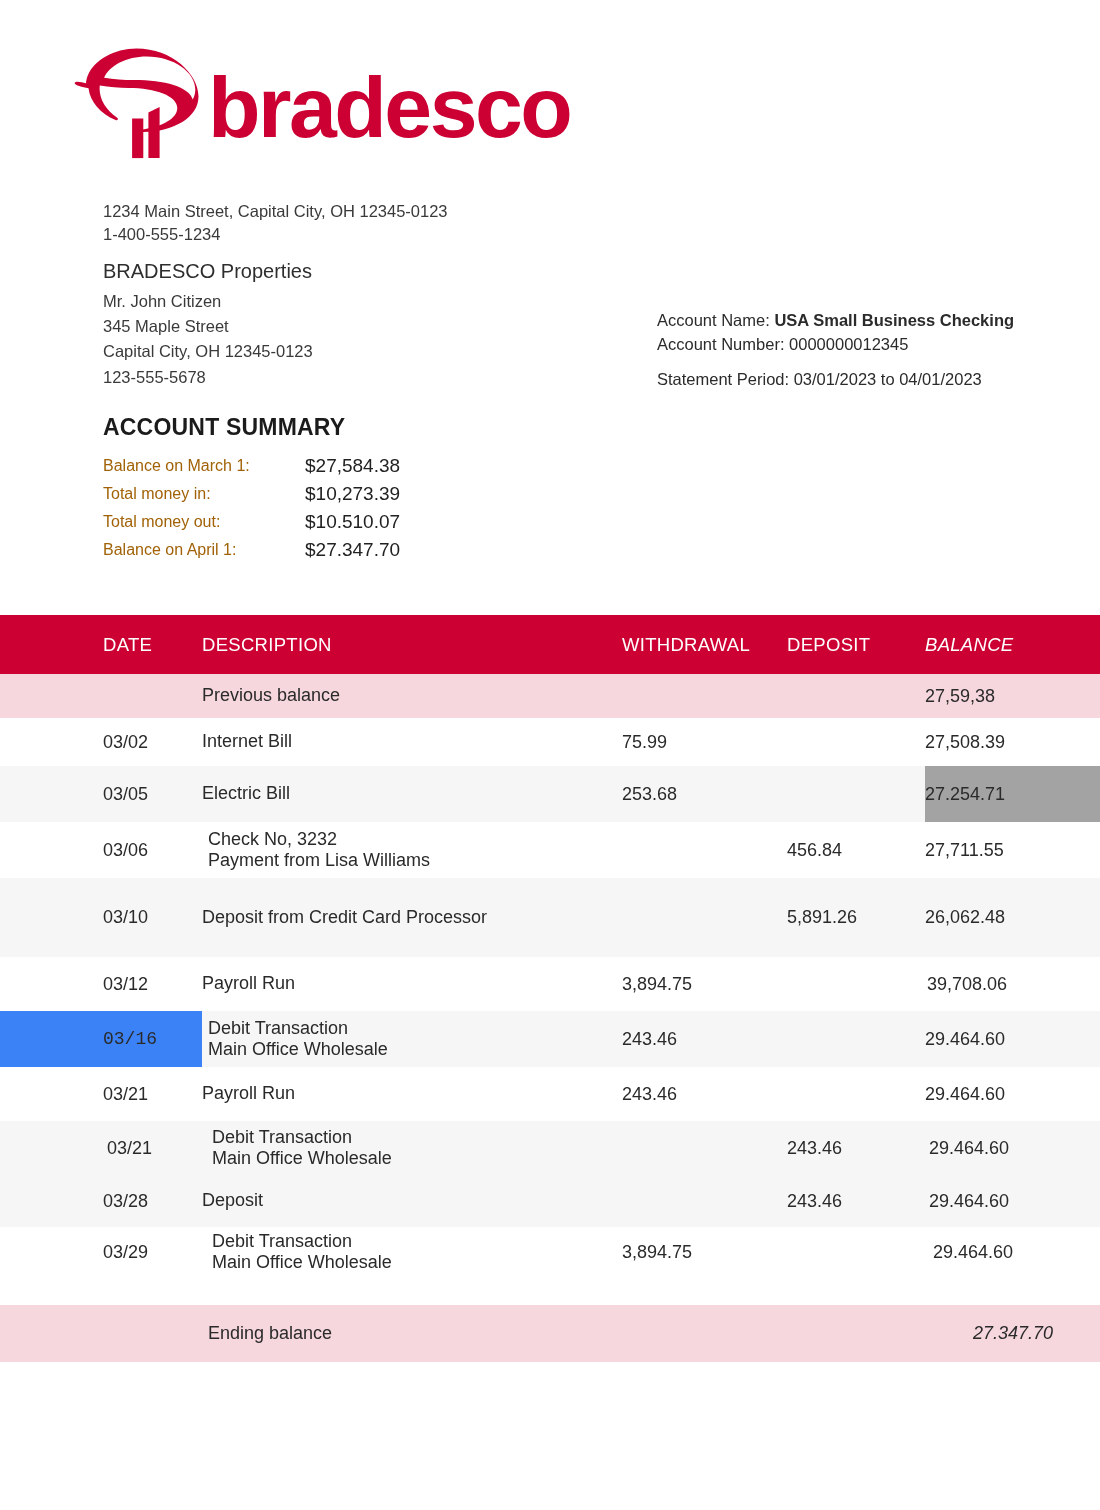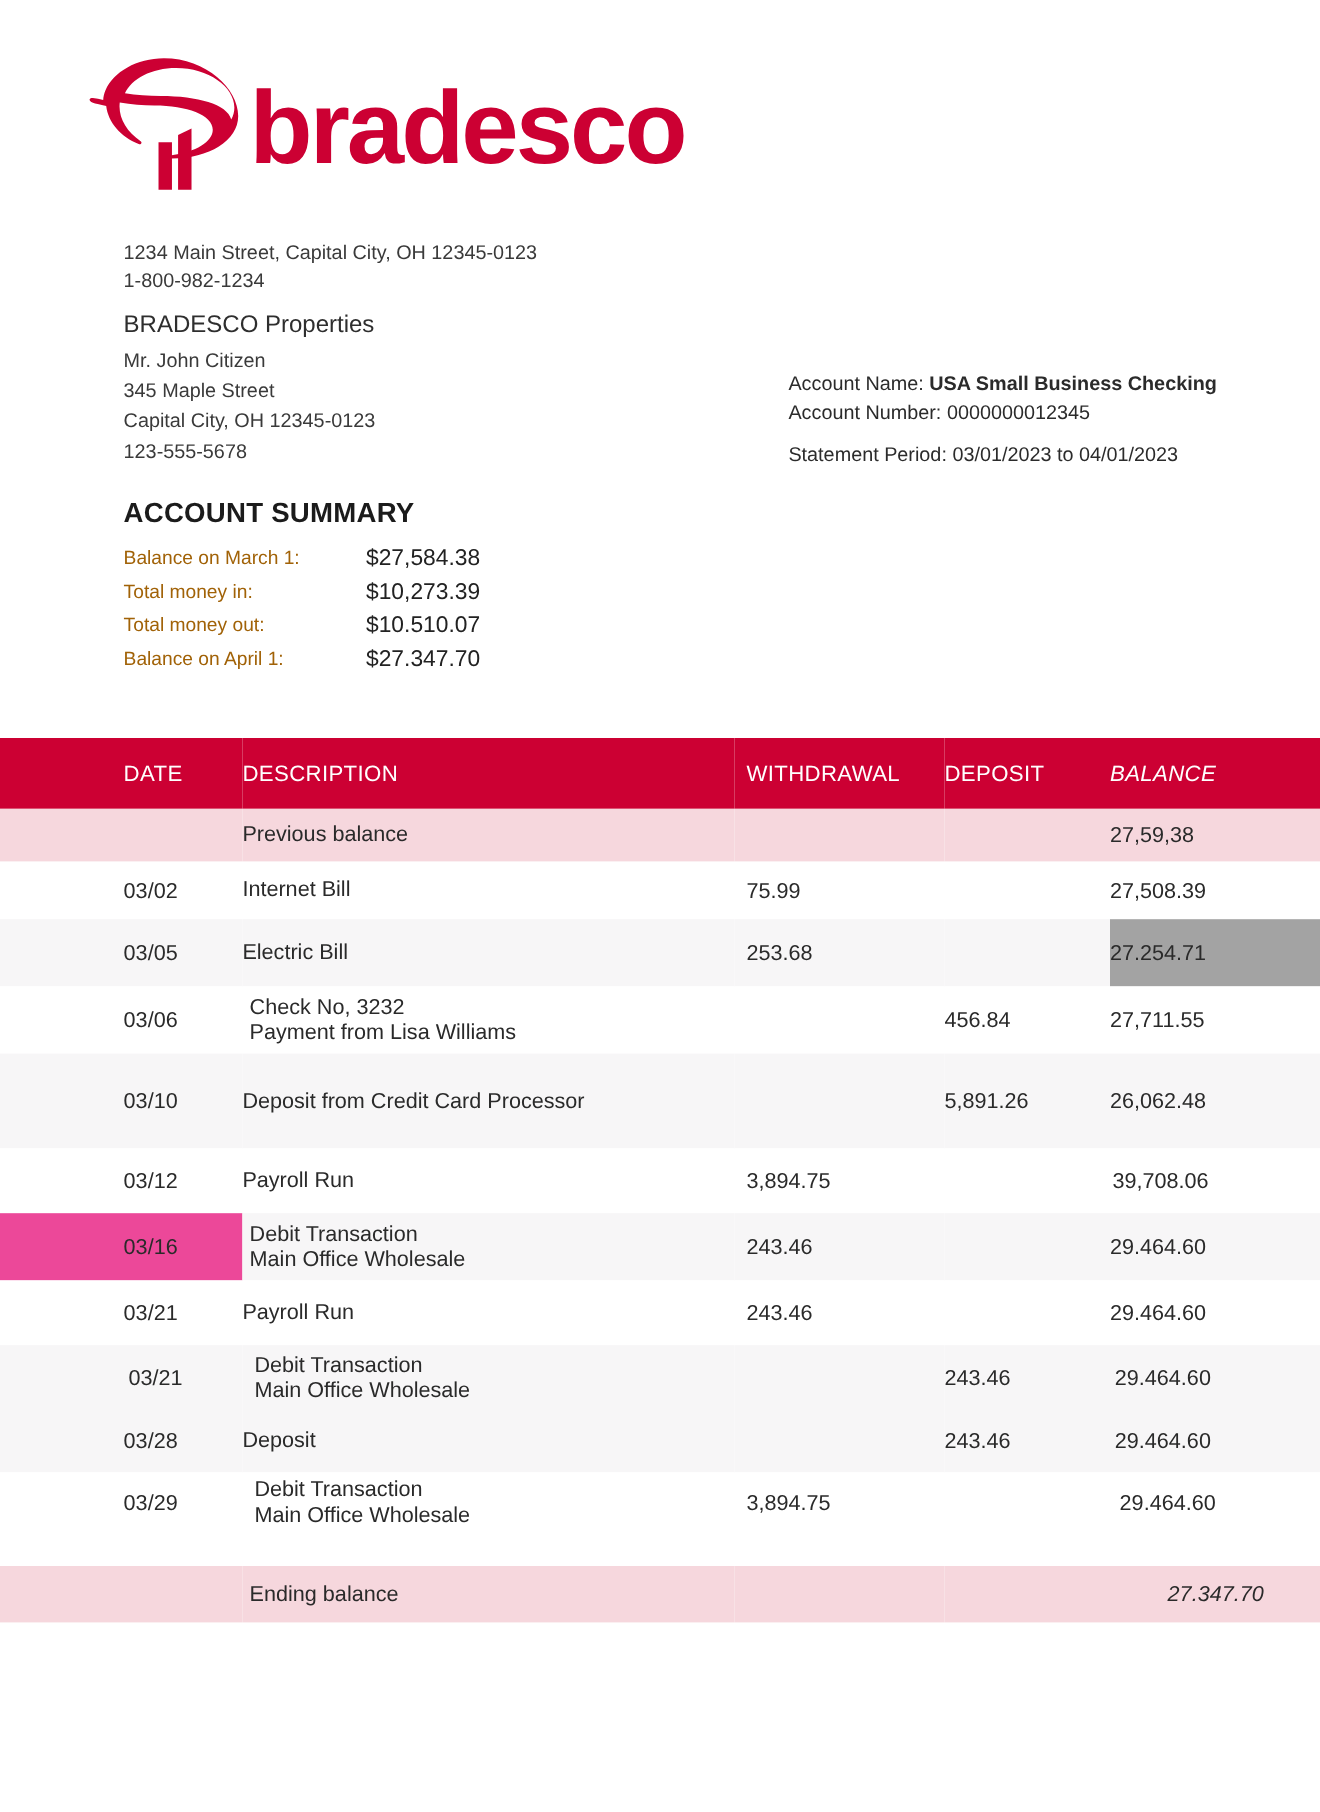--- a/index.html
+++ b/index.html
@@ -178,21 +178,21 @@
     <svg id="logo-mark" viewBox="0 0 132 132">
       <path fill="#cc0033" d="M66.5 10.5c-22.5 0-42 11.5-48.5 26.5-1.2 2.8-1.9 5.6-2 8.3-2.9-.8-5.8-1.4-8.6-1.6-2.3-.2-3.4 1.1-2.3 2.4 1 1.1 3.2 1.9 6.3 2.6 2.3.5 4.7 1 7.1 1.6 1.6 13.4 11.8 25.6 27.1 31.7 1.9.8 3.2-1.2 1.6-2.3-11.1-7.6-17.6-18-17.6-28.9 0-1.1.1-2.2.2-3.3 9.5 1.6 19.4 2.5 28.9 2.5 26.9 0 48.6 7.9 48.6 20.1 0 9.9-14.2 18.6-34.3 21.3-2.2.3-2.1 2.6.2 2.6 30.9 0 55.3-14.9 55.3-35.4 0-22.5-26.4-48.1-62-48.1zm-2.6 31.6c-10 0-20.4-.8-29.8-2.3 5.3-12.2 22.4-21.2 42.6-21.2 26.9 0 48.6 15.6 48.6 32.9 0 3.6-.9 7-2.6 10.1-3.4-12.6-28-19.5-58.8-19.5z"></path>
       <path fill="#cc0033" d="M62.1 80.5h11.2v39.6H62.1z"></path>
       <path fill="#cc0033" d="M78.4 74.6l11.2-5.6v51.1H78.4z"></path>
     </svg>
     <div id="logo-wordmark" style="color:#cc0033">bradesco</div>
   </div>
 
   <div id="bank-address">
     <div>1234 Main Street, Capital City, OH 12345-0123</div>
-    <div>1-800-982-1234</div>
+    <div>1-400-555-1234</div>
   </div>
 
   <div id="recipient">
     <div id="recipient-company">BRADESCO Properties</div>
     <div class="line">Mr. John Citizen</div>
     <div class="line">345 Maple Street</div>
     <div class="line">Capital City, OH  12345-0123</div>
     <div class="line">123-555-5678</div>
   </div>
 
@@ -307,21 +307,21 @@
         <tr class="row-odd" style="height: 54px;">
           <td class="cell-date"><span class="v">03/12</span></td>
           <td class="cell-desc">
             <span class="v">Payroll Run</span>
           </td>
           <td class="cell-amt cell-with"><span class="v">3,894.75</span></td>
           <td class="cell-amt cell-dep"><span class="v"></span></td>
           <td class="cell-amt cell-bal"><span class="v" style="margin-left: 2px;">39,708.06</span></td>
         </tr>
         <tr class="row-even" style="height: 56px;">
-          <td class="cell-date" style="background: #ec4899;"><span class="v">03/16</span></td>
+          <td class="cell-date" style="background: #3b82f6; font-family: Liberation Mono, monospace;"><span class="v">03/16</span></td>
           <td class="cell-desc" style="background: rgb(247, 246, 247);">
             <span class="v" style="margin-left: 6px;">Debit Transaction</span>
             <span class="v" style="margin-left: 6px;">Main Office Wholesale</span>
           </td>
           <td class="cell-amt cell-with" style="background: rgb(247, 246, 247);"><span class="v">243.46</span></td>
           <td class="cell-amt cell-dep" style="background: rgb(247, 246, 247);"><span class="v"></span></td>
           <td class="cell-amt cell-bal" style="background: rgb(247, 246, 247);"><span class="v">29.464.60</span></td>
         </tr>
         <tr class="row-odd" style="height: 54px;">
           <td class="cell-date"><span class="v">03/21</span></td>
@@ -361,21 +361,21 @@
           <td class="cell-amt cell-dep"><span class="v"></span></td>
           <td class="cell-amt cell-bal"><span class="v" style="margin-left: 8px;">29.464.60</span></td>
         </tr>
         <tr style="height: 28px;">
           <td style="background: rgb(255, 255, 255);"></td>
           <td style="background: rgb(255, 255, 255);"></td>
           <td style="background: rgb(255, 255, 255);"></td>
           <td style="background: rgb(255, 255, 255);"></td>
           <td style="background: rgb(255, 255, 255);"></td>
         </tr>
-        <tr class="row-band row-end" style="height: 47px;">
+        <tr class="row-band row-end" style="height: 57px;">
           <td class="cell-date" style="background: rgb(246, 215, 221);"><span class="v"></span></td>
           <td class="cell-desc" style="background: rgb(246, 215, 221);">
             <span class="v" style="margin-left: 6px;">Ending balance</span>
           </td>
           <td class="cell-amt cell-with" style="background: rgb(246, 215, 221);"><span class="v"></span></td>
           <td class="cell-amt cell-dep" style="background: rgb(246, 215, 221);"><span class="v"></span></td>
           <td class="cell-amt cell-bal" style="background: rgb(246, 215, 221);"><span class="v" style="margin-left: 24px;">27.347.70</span></td>
         </tr>
       </tbody>
   </table>

